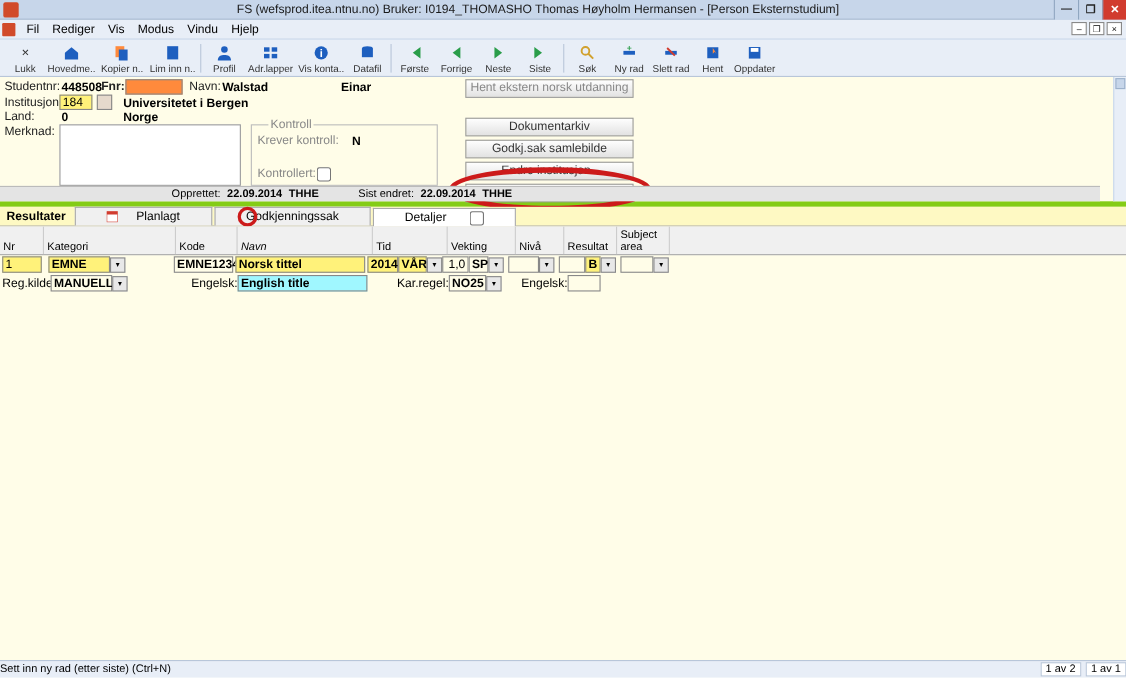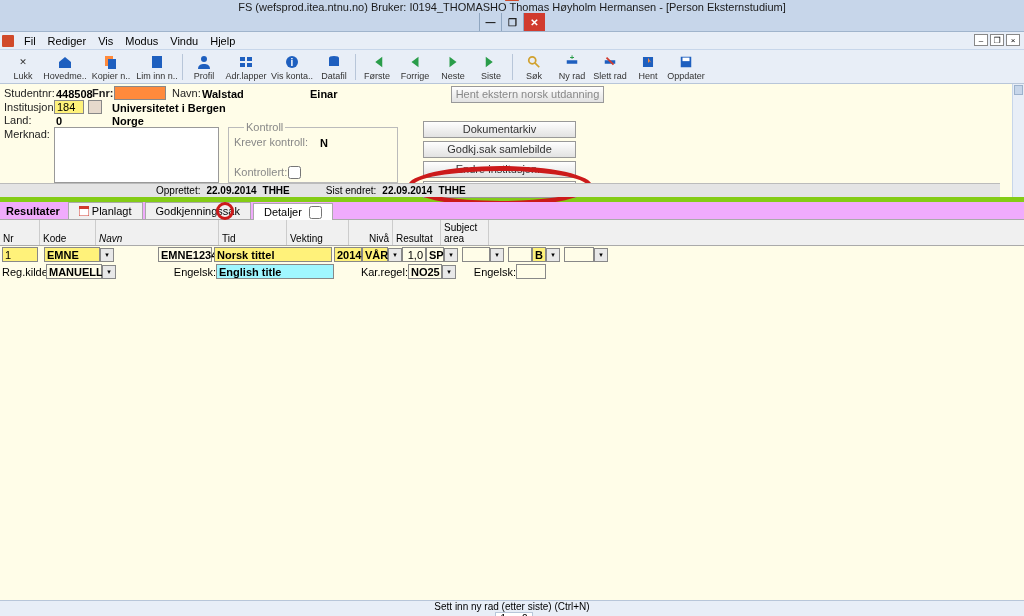--- a/index.html
+++ b/index.html
@@ -1,22 +1,22 @@
 <!DOCTYPE html>
 <html><head>
 <meta charset="utf-8">
 <style>
   * { box-sizing: border-box; margin: 0; padding: 0; font-family: Tahoma, Arial, sans-serif; }
   html, body { width: 1024px; height: 616px; overflow: hidden; background: #fff; }
   body { font-size: 11px; color: #000; }
 
   
   .titlebar {
-    height: 32px; background: #c7d6ea; display: flex; align-items: center;
-    border-bottom: 1px solid #a0b4cc; position: relative; flex-direction: column;
+    height: 18px; background: #c7d6ea; display: flex; align-items: center;
+    border-bottom: 1px solid #a0b4cc; position: relative;
   }
   .title-icon { width: 14px; height: 14px; margin: 0 3px; background: #d14a2a; border-radius: 2px; }
   .title-text { flex: 1; text-align: center; font-size: 11px; color: #1a1a1a; }
   .winbtns { display: flex; height: 18px; }
   .winbtn { width: 22px; height: 18px; display: flex; align-items: center; justify-content: center; font-size: 10px; font-weight: bold; color: #222; background: #c7d6ea; border-left: 1px solid #8fa6c0; cursor: pointer; }
   .winbtn.close { background: #d13b2e; color: #fff; }
 
   
   .menubar {
     height: 18px; background: #e8eef7; display: flex; align-items: center;
@@ -59,40 +59,40 @@
   .side-btn { position: absolute; width: 153px; height: 17px; background: linear-gradient(#fefefe,#e2e2e2); border: 1px solid #999; text-align: center; font-size: 11px; line-height: 15px; cursor: pointer; color: #333; }
   .side-btn.disabled { color: #888; }
   .highlight-oval { position: absolute; border: 5px solid #cc1a1a; border-radius: 50%/50%; pointer-events: none; }
   .highlight-circ { position: absolute; border: 3px solid #cc1a1a; border-radius: 50%; pointer-events: none; }
 
   
   .form-status { position: absolute; left: 0; right: 12px; bottom: 0; height: 14px; background: #e4e4e4; display: flex; align-items: center; font-size: 10px; padding: 0 6px; gap: 6px; border-top: 1px solid #bbb; }
   .form-status .bold { font-weight: bold; }
 
   
-  .tabbar { height: 18px; background: #f0abfc; display: flex; align-items: flex-end; border-bottom: 1px solid #aaa; }
+  .tabbar { height: 18px; background: #fef9c3; display: flex; align-items: flex-end; border-bottom: 1px solid #aaa; }
   .tab-label { font-weight: bold; padding: 2px 6px; font-size: 11px; }
-  .tab { height: 17px; padding: 0 10px; background: #f0f0f0; border: 1px solid #aaa; border-bottom: none; margin-left: 2px; display: flex; align-items: center; gap: 3px; cursor: pointer; font-size: 11px; }
+  .tab { height: 17px; padding: 0 28px; background: #f0f0f0; border: 1px solid #aaa; border-bottom: none; margin-left: 2px; display: flex; align-items: center; gap: 17px; cursor: pointer; font-size: 11px; }
   .tab.active { background: #fff; position: relative; top: 1px; }
   .cal-ico { width: 10px; height: 10px; }
 
   
   .grid-wrap { flex: 1; background: #fffde8; }
   .grid-hdr { height: 26px; background: #f0f0f0; display: flex; border-bottom: 1px solid #aaa; }
   .gh { border-right: 1px solid #ccc; padding: 1px 3px; font-size: 10px; display: flex; flex-direction: column; justify-content: flex-end; }
   .grid-row { height: 17px; display: flex; align-items: center; }
   .gc { height: 15px; display: flex; align-items: center; font-size: 11px; }
   .gc.inp { border: 1px solid #888; background: #fffde8; padding: 0 2px; }
   .gc.yel { background: #fff27a; }
   .gc.cyan { background: #a0f7ff; }
   .gc.bold { font-weight: bold; }
   .dropbtn { width: 14px; height: 14px; border: 1px solid #888; background: #e8e8e8; display: flex; align-items: center; justify-content: center; font-size: 7px; cursor: pointer; }
 
   
-  .statusbar { position: absolute; left: 0; right: 0; bottom: 0; height: 16px; background: #e8eef7; border-top: 1px solid #b8c6d9; display: flex; align-items: center; padding: 0 0; font-size: 10px; flex-direction: column; }
+  .statusbar { position: absolute; left: 0; right: 0; bottom: 0; height: 16px; background: #e8eef7; border-top: 1px solid #b8c6d9; display: flex; align-items: center; padding: 0 0; font-size: 10px; }
   .statusbar .cell { border: 1px solid #b8c6d9; padding: 0 4px; margin-left: 4px; height: 13px; display: flex; align-items: center; background: #fff; }
 
   
   .ic-blue { fill: #1e5fbf; }
   .ic-orange { fill: #ff8a3c; }
   .ic-green { fill: #2a9d4a; }
 </style>
 </head>
 <body>
 
@@ -294,21 +294,21 @@
     <span class="fld-lbl" style="left:4px; top:44px;">Merknad:</span>
     <textarea class="textarea" style=""></textarea>
 
     <div class="kontroll-box"></div>
     <span class="kontroll-title">Kontroll</span>
     <span class="fld-lbl" style="left:234px; top:52px; color:#888;">Krever kontroll:</span>
     <span class="fld bold" style="left:318px; top:52px;">N</span>
     <span class="fld-lbl" style="left:234px; top:82px; color:#888;">Kontrollert:</span>
     <input type="checkbox" style="position: absolute; left: 288px; top: 82px;">
 
-    <div class="side-btn disabled" style="left:423px; top:2px;margin-left:28px;">Hent ekstern norsk utdanning</div>
+    <div class="side-btn disabled" style="left:423px; top:2px;">Hent ekstern norsk utdanning</div>
     <div class="side-btn" style="left:423px; top:37px;">Dokumentarkiv</div>
     <div class="side-btn" style="left:423px; top:57px;">Godkj.sak samlebilde</div>
     <div class="side-btn" style="left:423px; top:77px;">Endre institusjon..</div>
     <div class="side-btn" style="left:423px; top:97px;">Registrér resultat</div>
 
     <div class="highlight-oval" style="left:408px; top:82px; width:184px; height:40px;"></div>
 
     <div class="form-status">
       <span style="margin-left:150px;">Opprettet:</span>
       <span class="bold">22.09.2014</span>
@@ -338,25 +338,26 @@
   <div class="tab active">
     <span>Detaljer</span>
     <input type="checkbox" style="margin-left: 4px;">
   </div>
   <div class="highlight-circ" style="left:216px; top:0px; width:18px; height:18px;"></div>
 </div>
 
 <div class="grid-wrap" style="height:394px; position:relative;">
   <div class="grid-hdr">
     <div class="gh" style="width:40px;">Nr</div>
+    <div class="gh" style="width:120px;">Kategori</div>
     <div class="gh" style="width:56px;">Kode</div>
     <div class="gh" style="width:123px;font-style:italic;">Navn</div>
     <div class="gh" style="width:68px;">Tid</div>
     <div class="gh" style="width:62px;">Vekting</div>
-    <div class="gh" style="width:44px;text-align:right;">Nivå</div>
+    <div class="gh" style="width:44px;">Nivå</div>
     <div class="gh" style="width:48px;">Resultat</div>
     <div class="gh" style="width:48px; white-space:pre;">Subject
 area</div>
   </div>
 
   <div class="grid-row">
     <div class="gc inp yel" style="width:36px; margin-left:2px;">1</div>
     <div class="gc inp yel bold" style="width:56px; margin-left:6px;">EMNE</div>
     <div class="dropbtn">▾</div>
     <div class="gc inp bold" style="width:54px; margin-left:44px;">EMNE1234</div>

